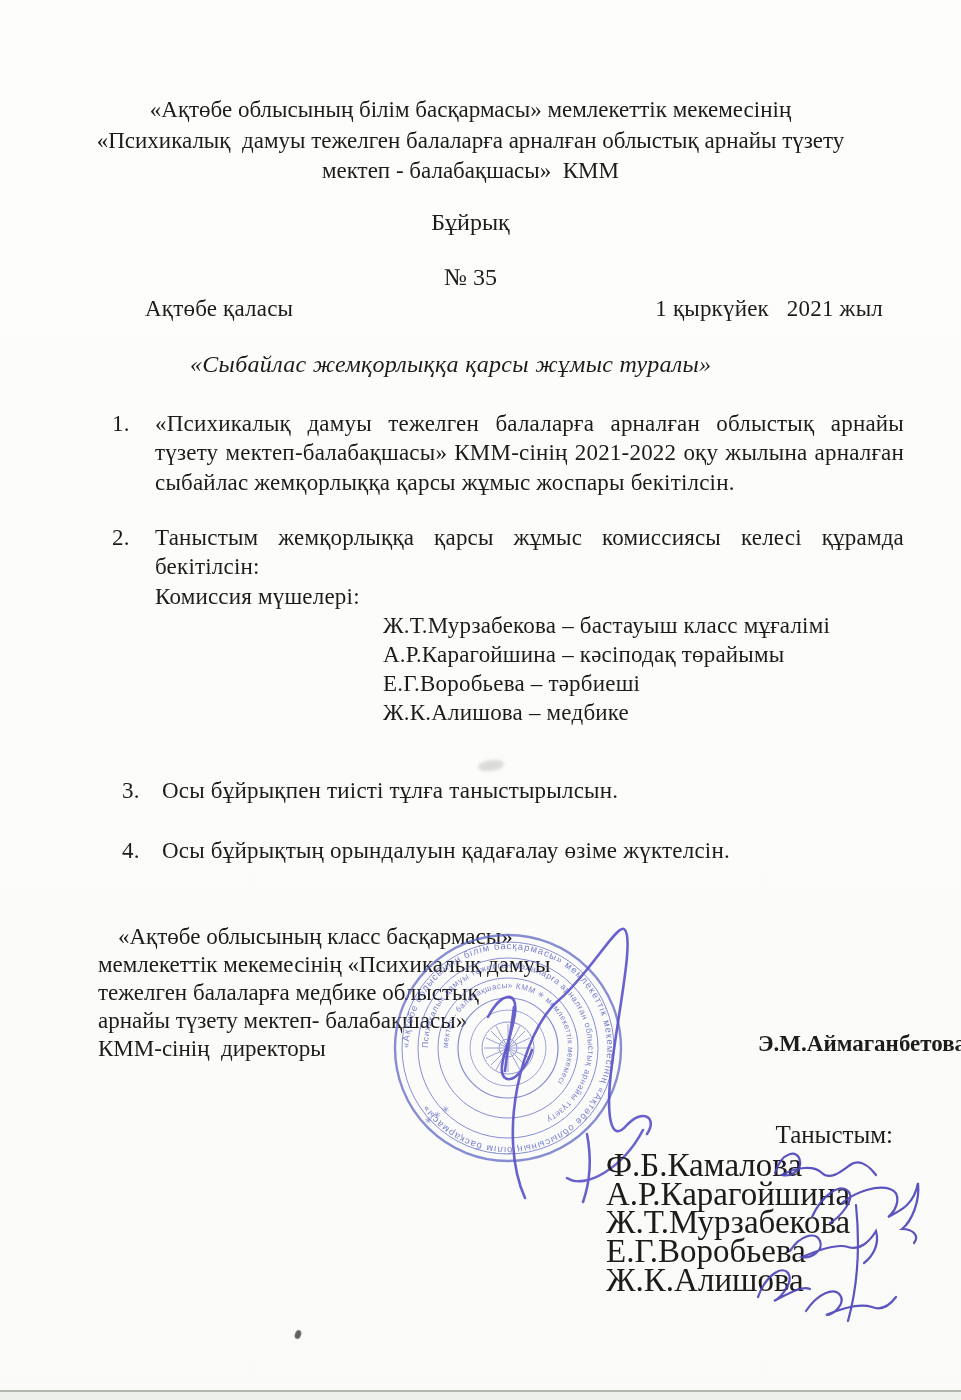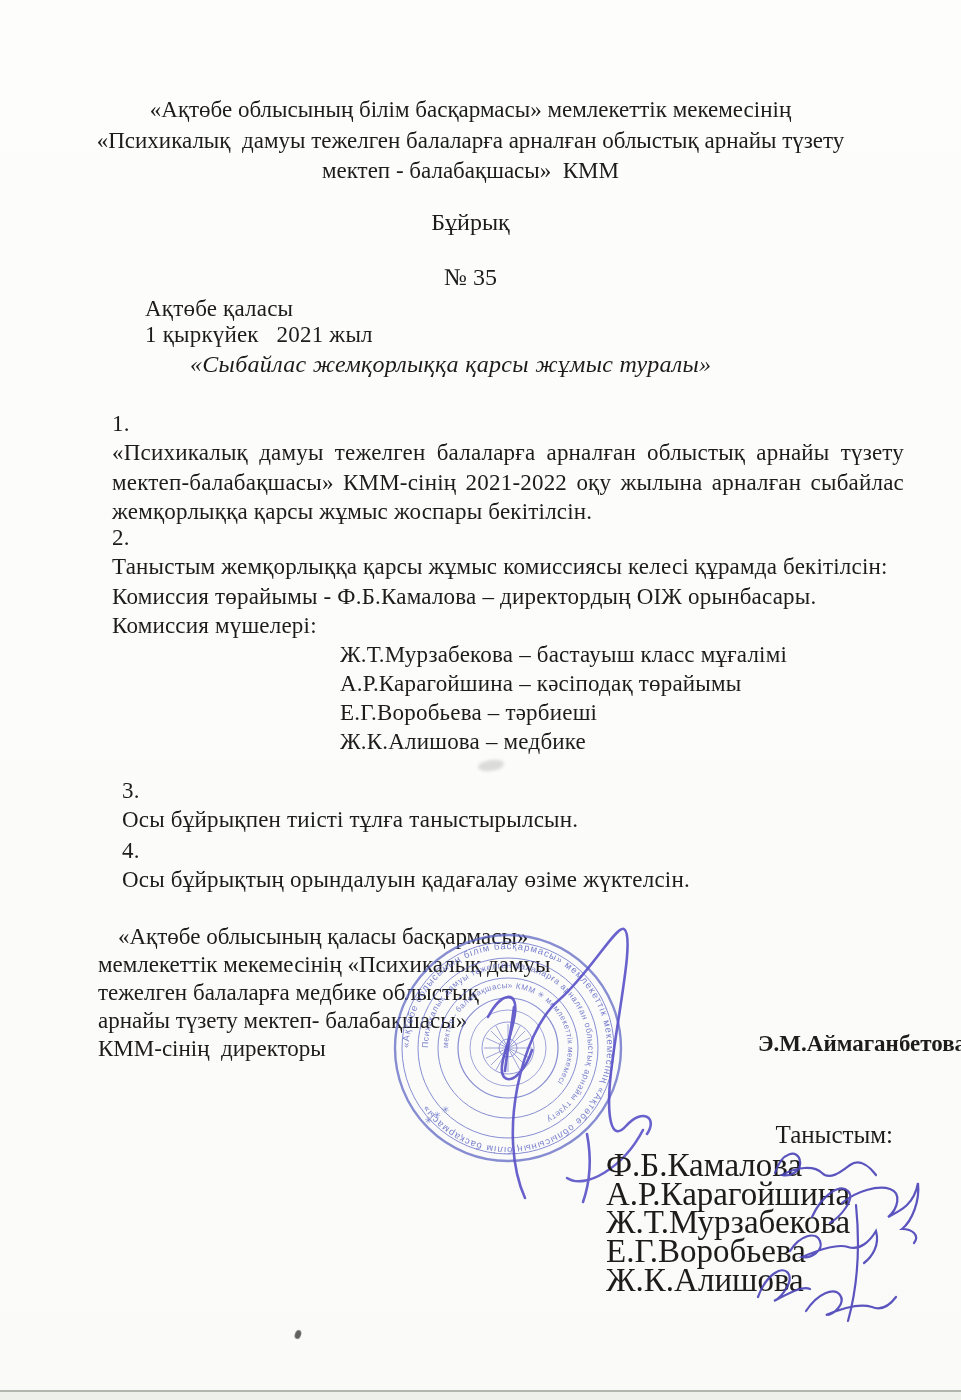--- a/index.html
+++ b/index.html
@@ -9,21 +9,21 @@
     background:#f3f5ef;
     position:relative;
     overflow:hidden;
   }
   .page {
     position:absolute; left:0; top:0; width:961px; height:1400px;
     background:linear-gradient(180deg,#fdfdfc 0%, #fbfbfa 70%, #fafaf8 100%);
     color:#1d1c1a;
   }
   .abs { position:absolute; }
-  .doc-text { font-size:23px; letter-spacing:0.2px; color:#1d1c1a;flex-direction:column; }
+  .doc-text { font-size:23px; letter-spacing:0.2px; color:#1d1c1a; }
 
   .header-block {
     top:95px; left:0; right:20px; text-align:center;
     font-size:23px; line-height:30.5px;
   }
   .order-label { top:209px; left:0; right:20px; text-align:center; font-size:24px; }
   .order-number { top:264px; left:0; right:20px; text-align:center; font-size:24px; }
 
   .city-date-row {
     top:296px; left:145px; right:78px;
@@ -96,42 +96,41 @@
 
   <div class="abs order-item doc-text" id="item1">
     <span class="num">1.</span>
     <div class="itext just">«Психикалық дамуы тежелген балаларға арналған облыстық арнайы түзету мектеп-балабақшасы» КММ-сінің 2021-2022 оқу жылына арналған сыбайлас жемқорлыққа қарсы жұмыс жоспары бекітілсін.</div>
   </div>
 
   <div class="abs order-item doc-text" id="item2">
     <span class="num">2.</span>
     <div class="itext">
       <div class="just">Таныстым жемқорлыққа қарсы жұмыс комиссиясы келесі құрамда бекітілсін:</div>
-      <div>Комиссия төрайымы - Ф.Б.Камалова – директордың ОІЖ орынбасары.</div>
       <div>Комиссия мүшелері:</div>
       <div class="members">
         <div>Ж.Т.Мурзабекова – бастауыш класс мұғалімі</div>
         <div>А.Р.Карагойшина – кәсіподақ төрайымы</div>
         <div>Е.Г.Воробьева – тәрбиеші</div>
         <div>Ж.К.Алишова – медбике</div>
       </div>
     </div>
   </div>
 
   <div class="abs order-item doc-text" id="item3">
     <span class="num">3.</span>
     <div class="itext">Осы бұйрықпен тиісті тұлға таныстырылсын.</div>
   </div>
   <div class="abs order-item doc-text" id="item4">
     <span class="num">4.</span>
     <div class="itext">Осы бұйрықтың орындалуын қадағалау өзіме жүктелсін.</div>
   </div>
 
   <div class="abs sig-block">
-    <div class="first">«Ақтөбе облысының қаласы басқармасы»</div>
+    <div class="first">«Ақтөбе облысының класс басқармасы»</div>
     <div>мемлекеттік мекемесінің «Психикалық дамуы</div>
     <div>тежелген балаларға медбике облыстық</div>
     <div>арнайы түзету мектеп- балабақшасы»</div>
     <div>КММ-сінің&nbsp; директоры</div>
   </div>
   <div class="abs signer-name">Э.М.Аймаганбетова</div>
 
   <svg class="abs stamp-svg" viewBox="0 0 330 330">
     <defs>
       <filter id="inkblur" x="-10%" y="-10%" width="120%" height="120%">

